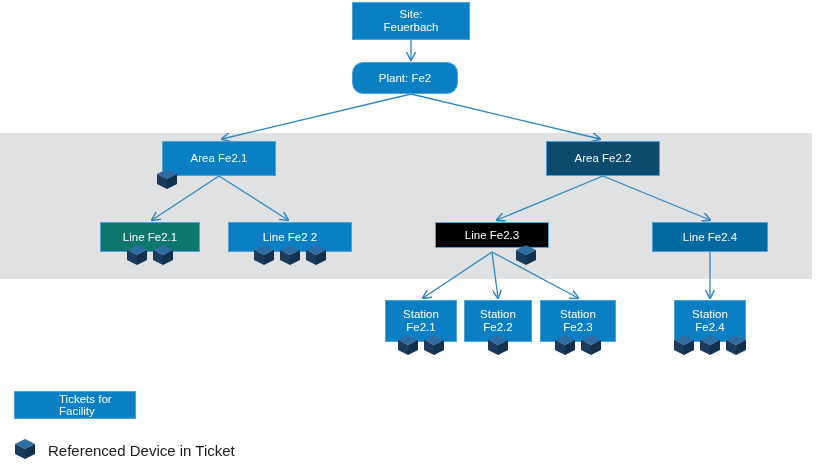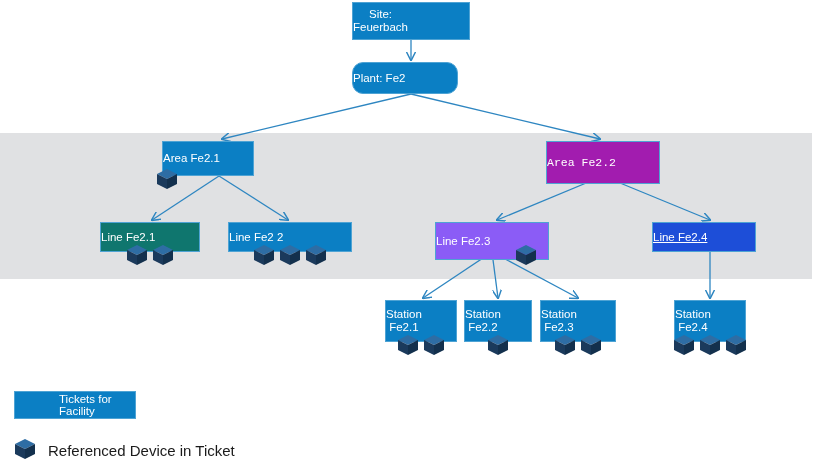--- a/index.html
+++ b/index.html
@@ -31,21 +31,21 @@
   }
   .node {
     position: absolute;
     background: #0b7fc4;
     color: #ffffff;
     font-size: 11.5px;
     line-height: 13px;
     text-align: center;
     display: flex;
     align-items: center;
-    justify-content: flex-start;
+    justify-content: center;
     box-sizing: border-box;
     border: 1px solid #4ea3d4;
   }
   .node span { display: block; white-space: pre-line; }
   .band-label {
     position: absolute;
     font-size: 11.5px;
     line-height: 14px;
     color: #1a1a1a;
     white-space: pre-line;
@@ -103,31 +103,31 @@
   </svg>
 
   <div id="nodes-layer">
       <div class="node" style="left: 352px; top: 2px; width: 118px; height: 38px; background: rgb(11, 127, 196); border-color: rgb(78, 163, 212); color: rgb(255, 255, 255);">
         <span>Site:
 Feuerbach</span>
       </div>
       <div class="node" style="left: 352px; top: 62px; width: 106px; height: 32px; background: rgb(11, 127, 196); border-color: rgb(78, 163, 212); color: rgb(255, 255, 255); border-radius: 11px;">
         <span>Plant: Fe2</span>
       </div>
-      <div class="node" style="left: 162px; top: 141px; width: 92px; height: 35px; background: rgb(11, 127, 196); border-color: rgb(78, 163, 212); color: rgb(255, 255, 255);">
+      <div class="node" style="left: 162px; top: 141px; width: 114px; height: 35px; background: rgb(11, 127, 196); border-color: rgb(78, 163, 212); color: rgb(255, 255, 255);">
         <span>Area Fe2.1</span>
       </div>
       <div class="cube" style="left: 156px; top: 168px;">
         <svg width="22" height="22" viewBox="0 0 22 22">
           <polygon points="11,1 21,6 11,11 1,6" fill="#2e6da4"></polygon>
           <polygon points="1,6 11,11 11,21 1,16" fill="#1b3a5c"></polygon>
           <polygon points="21,6 11,11 11,21 21,16" fill="#13304d"></polygon>
         </svg>
       </div>
-      <div class="node" style="left: 546px; top: 141px; width: 114px; height: 43px; background: #a21caf; border-color: rgb(78, 163, 212); color: rgb(255, 255, 255); font-family: Liberation Mono, monospace;">
+      <div class="node" style="left: 546px; top: 141px; width: 114px; height: 35px; background: #0c4a6e; border-color: rgb(78, 163, 212); color: rgb(255, 255, 255);">
         <span>Area Fe2.2</span>
       </div>
       <div class="node" style="left: 100px; top: 222px; width: 100px; height: 30px; background: #0f766e; border-color: rgb(78, 163, 212); color: rgb(255, 255, 255);">
         <span>Line Fe2.1</span>
       </div>
       <div class="cube" style="left: 126px; top: 244px;">
         <svg width="22" height="22" viewBox="0 0 22 22">
           <polygon points="11,1 21,6 11,11 1,6" fill="#2e6da4"></polygon>
           <polygon points="1,6 11,11 11,21 1,16" fill="#1b3a5c"></polygon>
           <polygon points="21,6 11,11 11,21 21,16" fill="#13304d"></polygon>
@@ -157,31 +157,31 @@
           <polygon points="21,6 11,11 11,21 21,16" fill="#13304d"></polygon>
         </svg>
       </div>
       <div class="cube" style="left: 305px; top: 244px;">
         <svg width="22" height="22" viewBox="0 0 22 22">
           <polygon points="11,1 21,6 11,11 1,6" fill="#2e6da4"></polygon>
           <polygon points="1,6 11,11 11,21 1,16" fill="#1b3a5c"></polygon>
           <polygon points="21,6 11,11 11,21 21,16" fill="#13304d"></polygon>
         </svg>
       </div>
-      <div class="node" style="left: 435px; top: 222px; width: 114px; height: 38px; background: #8b5cf6; border-color: rgb(78, 163, 212); color: rgb(255, 255, 255);">
+      <div class="node" style="left: 435px; top: 222px; width: 114px; height: 26px; background: #000000; border-color: rgb(78, 163, 212); color: rgb(255, 255, 255);">
         <span>Line Fe2.3</span>
       </div>
       <div class="cube" style="left: 515px; top: 244px;">
         <svg width="22" height="22" viewBox="0 0 22 22">
           <polygon points="11,1 21,6 11,11 1,6" fill="#2e6da4"></polygon>
           <polygon points="1,6 11,11 11,21 1,16" fill="#1b3a5c"></polygon>
           <polygon points="21,6 11,11 11,21 21,16" fill="#13304d"></polygon>
         </svg>
       </div>
-      <div class="node" style="left: 652px; top: 222px; width: 104px; height: 30px; background: #1d4ed8; border-color: rgb(78, 163, 212); color: rgb(255, 255, 255); text-decoration: underline;">
+      <div class="node" style="left: 652px; top: 222px; width: 116px; height: 30px; background: #0369a1; border-color: rgb(78, 163, 212); color: rgb(255, 255, 255);">
         <span>Line Fe2.4</span>
       </div>
       <div class="node" style="left: 385px; top: 300px; width: 72px; height: 42px; background: rgb(11, 127, 196); border-color: rgb(78, 163, 212); color: rgb(255, 255, 255);">
         <span>Station
 Fe2.1</span>
       </div>
       <div class="cube" style="left: 397px; top: 334px;">
         <svg width="22" height="22" viewBox="0 0 22 22">
           <polygon points="11,1 21,6 11,11 1,6" fill="#2e6da4"></polygon>
           <polygon points="1,6 11,11 11,21 1,16" fill="#1b3a5c"></polygon>

